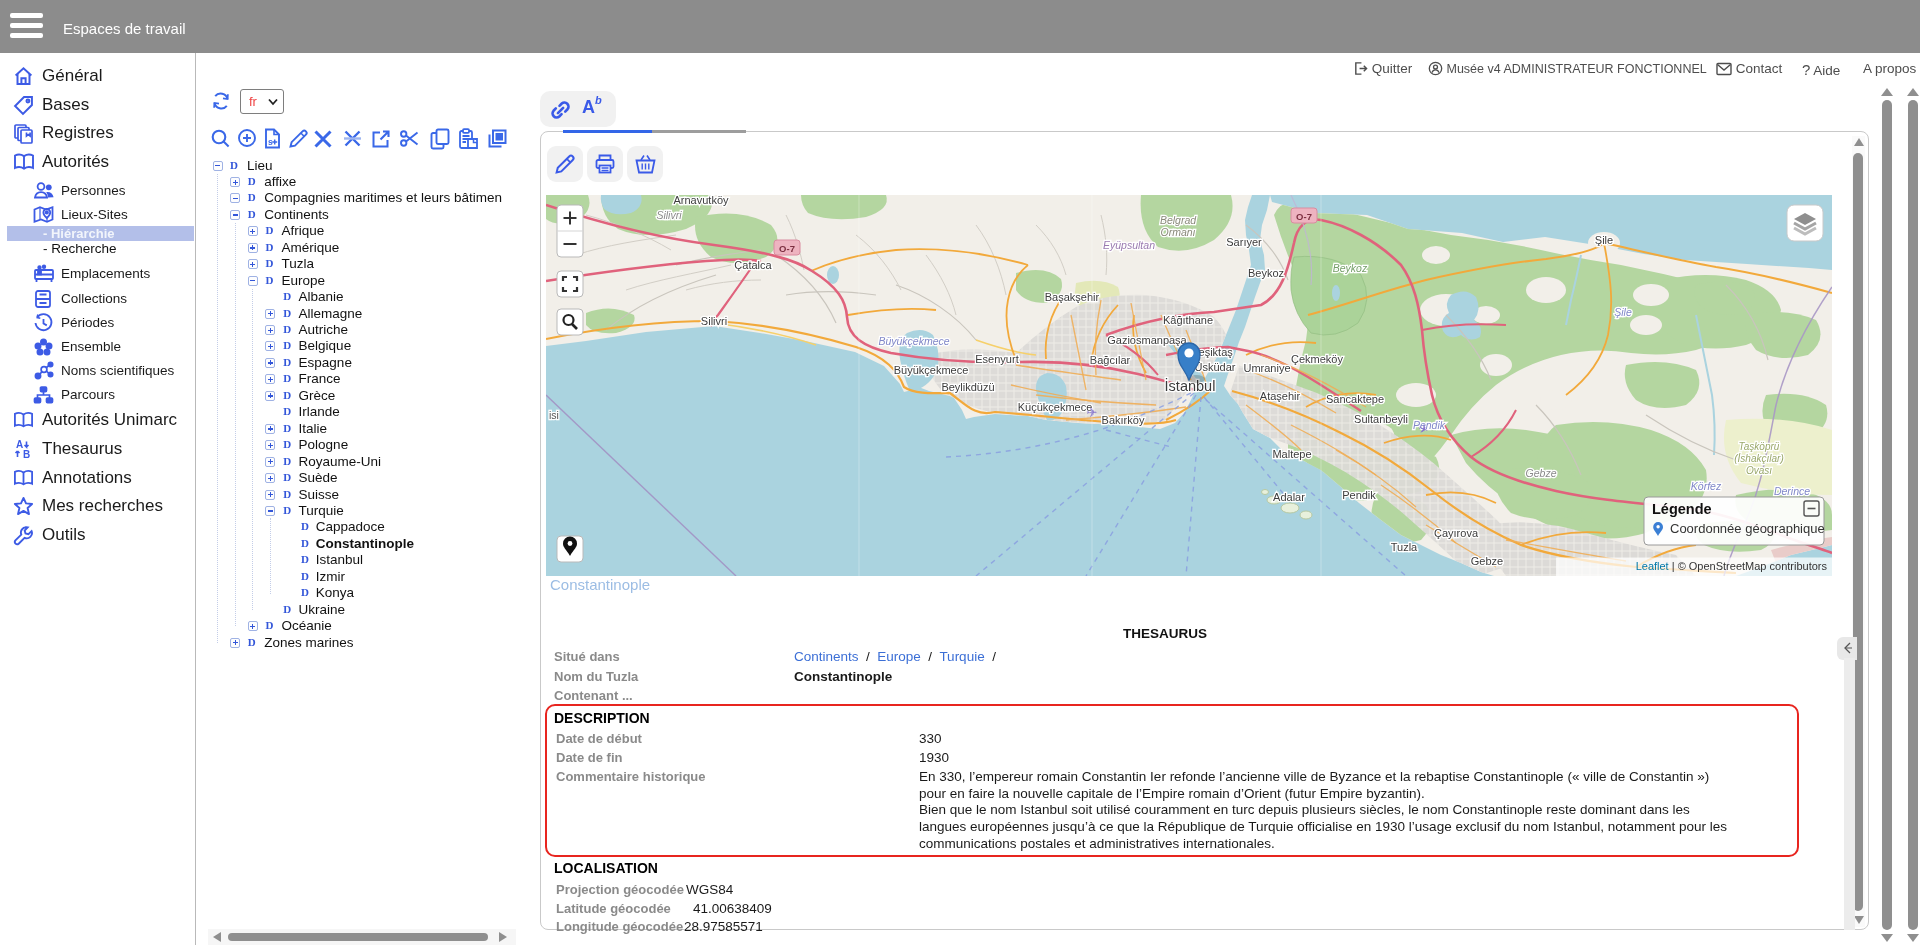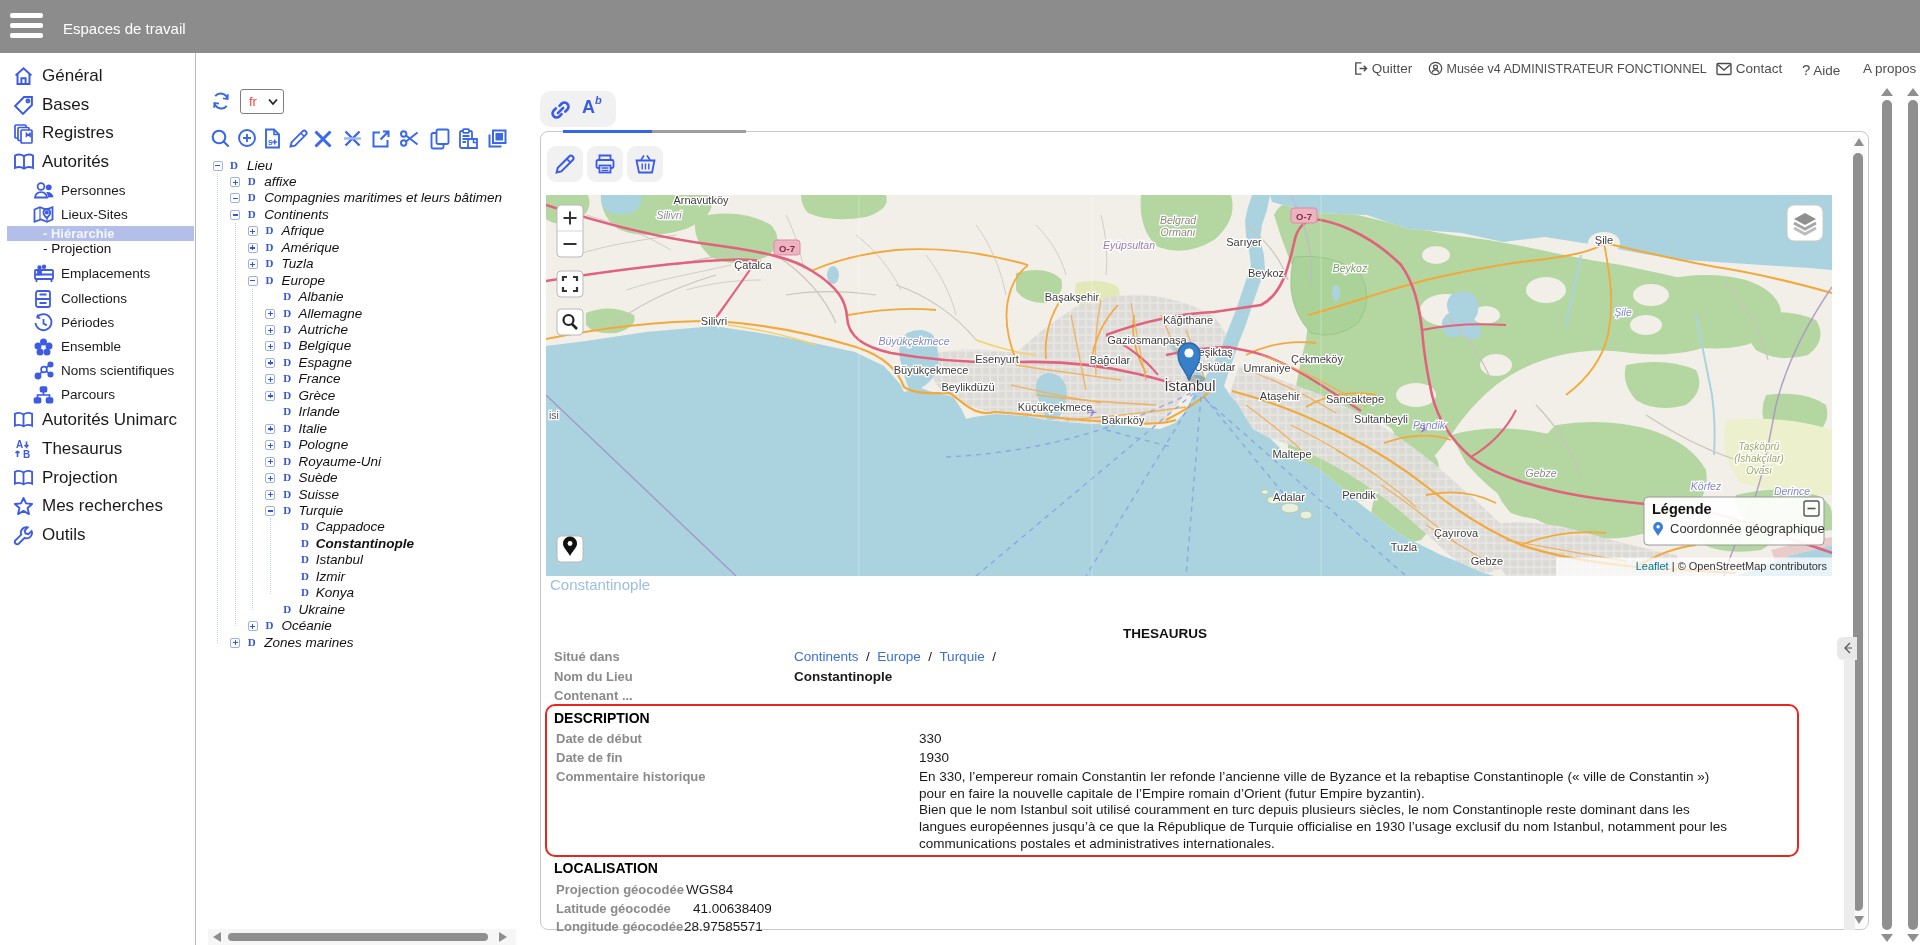--- a/index.html
+++ b/index.html
@@ -23,21 +23,21 @@
   .sb1 .lbl { position:absolute; left:29px; top:0px; white-space:nowrap; }
   .sb2 { position:absolute; left:33px; color:#1a1a1a; font-size:13.5px; }
   .sb2 .lbl { position:absolute; left:28px; top:2px; white-space:nowrap; }
   #hier { position:absolute; left:7px; top:173px; width:187px; height:15px; background:#b3bfe9; color:#f2f5fb; font-weight:bold; font-size:13px; line-height:15px; padding-left:36px; }
   #rech { position:absolute; left:43px; top:188px; width:150px; height:15px; color:#111; font-size:13.5px; line-height:15px; }
   
   #treepanel { position:absolute; left:196px; top:53px; width:340px; height:892px; background:#fff; }
   #tree { position:absolute; left:0; top:0; font-size:13.5px; color:#111; }
   .trow { position:absolute; height:16px; white-space:nowrap; }
   .trow .d { position:absolute; top:1px; font-size:11px; font-weight:bold; color:#3356d9; font-family:"Liberation Serif",serif; }
-  .trow .t { position:absolute; top:0px;font-style:italic; }
+  .trow .t { position:absolute; top:0px; }
   .eb { position:absolute; top:3px; width:10px; height:10px; border:1px solid #9fb2e4; border-radius:2px; background:#fdfdfe; }
   .eb:before { content:""; position:absolute; left:1.5px; top:3.5px; width:5px; height:1.4px; background:#3356d9; }
   .eb.p:after { content:""; position:absolute; left:3.5px; top:1.5px; width:1.4px; height:5px; background:#3356d9; }
   
   #hscroll { position:absolute; left:12px; top:876px; width:308px; height:16px; background:#f6f6f6; }
   #hthumb { position:absolute; background:#8f8f8f; border-radius:5px; }
   .harr { position:absolute; top:3px; width:0; height:0; border-top:5px solid transparent; border-bottom:5px solid transparent; }
   
   #tabs { position:absolute; left:540px; top:91px; width:76px; height:36px; background:#f1f1f1; border-radius:10px; }
   
@@ -118,21 +118,21 @@
         <path d="M13.2 11.2 C16.5 10.4 19.8 12.4 20.6 16.2 L14.8 16.4 C14.9 14.3 14.3 12.5 13.2 11.2 Z" fill="#3d5be5" stroke="none"></path>
       </svg><span class="lbl">Personnes</span></div>
   <div class="sb2" style="top:152px"><svg width="22" height="20" viewBox="0 0 22 20" fill="none" stroke="#3d5be5" stroke-width="1.8">
         <path d="M1.5 4.5 L7 2.2 L13 4.5 L19.5 2.2 V14.5 L14 16.8 L8 14.5 L1.5 16.8 Z"></path>
         <path d="M7 2.5 V14.3 M14 4.7 V16.5" stroke-width="1.2"></path>
         <path d="M13.8 4 a3.4 3.4 0 0 1 3.4 3.4 c0 2.4 -3.4 5.6 -3.4 5.6 s-3.4 -3.2 -3.4 -5.6 a3.4 3.4 0 0 1 3.4 -3.4 Z" fill="#fff"></path>
         <circle cx="13.8" cy="7.4" r="1.2" fill="#3d5be5"></circle>
       </svg><span class="lbl">Lieux-Sites</span></div>
 
   <div id="hier">- Hiérarchie</div>
-  <div id="rech">- Projection</div>
+  <div id="rech">- Recherche</div>
 
   <div class="sb2" style="top:211px"><svg width="22" height="20" viewBox="0 0 22 20" fill="none" stroke="#3d5be5" stroke-width="1.8">
         <rect x="2" y="6" width="18" height="9" rx="1"></rect>
         <path d="M2 10.5 H20 M3.5 15 V18 M18.5 15 V18"></path>
         <circle cx="6.5" cy="3.5" r="1.3" fill="#3d5be5"></circle>
         <circle cx="11" cy="2.8" r="1.3" fill="#3d5be5"></circle>
         <rect x="5" y="7.6" width="3" height="2.9" fill="#3d5be5"></rect>
       </svg><span class="lbl">Emplacements</span></div>
   <div class="sb2" style="top:236px"><svg width="20" height="20" viewBox="0 0 20 20" fill="none" stroke="#3d5be5" stroke-width="1.8">
         <rect x="3" y="2" width="14" height="16" rx="2"></rect>
@@ -170,21 +170,21 @@
       </svg><span class="lbl">Autorités Unimarc</span></div>
   <div class="sb1" style="top:386px"><svg width="21" height="21" viewBox="0 0 21 21" fill="none">
         <text x="3" y="9" font-size="10" font-weight="bold" fill="#3d5be5" font-family="Liberation Sans">A</text>
         <text x="10" y="19" font-size="10" font-weight="bold" fill="#3d5be5" font-family="Liberation Sans">B</text>
         <path d="M13.5 2.5 V8 l-2-2 M13.5 8 l2-2" stroke="#3d5be5" stroke-width="1.6" fill="none"></path>
         <path d="M4.5 12 V18 M4.5 12 l-2 2 M4.5 12 l2 2" stroke="#3d5be5" stroke-width="1.6" fill="none"></path>
       </svg><span class="lbl">Thesaurus</span></div>
   <div class="sb1" style="top:415px"><svg width="21" height="21" viewBox="0 0 22 20" fill="none" stroke="#3d5be5" stroke-width="1.9">
         <path d="M2 3 C5 1.6 8.2 1.8 11 3.6 C13.8 1.8 17 1.6 20 3 V15.5 C17 14.1 13.8 14.3 11 16.1 C8.2 14.3 5 14.1 2 15.5 Z"></path>
         <path d="M11 3.6 V16.1"></path>
-      </svg><span class="lbl">Projection</span></div>
+      </svg><span class="lbl">Annotations</span></div>
   <div class="sb1" style="top:443px"><svg width="21" height="21" viewBox="0 0 20 20" fill="none" stroke="#3d5be5" stroke-width="1.8">
         <path d="M10 1.8 L12.4 7 L18.2 7.6 L13.9 11.4 L15.2 17.2 L10 14.2 L4.8 17.2 L6.1 11.4 L1.8 7.6 L7.6 7 Z" stroke-linejoin="round"></path>
       </svg><span class="lbl">Mes recherches</span></div>
   <div class="sb1" style="top:472px"><svg width="21" height="21" viewBox="0 0 20 20" fill="none" stroke="#3d5be5" stroke-width="1.8">
         <path d="M12.5 2.2 a5 5 0 0 0 -4.6 6.9 L2.3 14.7 a2.2 2.2 0 0 0 3.1 3.1 L11 12.2 a5 5 0 0 0 6.7 -6.4 l-3 3 -2.8 -0.8 -0.8 -2.8 3 -3 a5 5 0 0 0 -1.6 -0.2 Z"></path>
       </svg><span class="lbl">Outils</span></div>
 
 </div>
 <div id="sbline"></div>
 
@@ -669,21 +669,21 @@
 <path d="M313,0 V381 M546,0 V381 M775,0 V381" stroke="#ffffff" stroke-width="1" opacity="0.28"></path>
 <rect x="1010" y="362.5" width="276" height="18.5" fill="#ffffff" fill-opacity="0.72"></rect>
 <text x="1281" y="375" font-size="11" fill="#333" text-anchor="end" font-family="Liberation Sans"><tspan fill="#0078a8">Leaflet</tspan> | © OpenStreetMap contributors</text>
 </svg>
     </div>
 
   <div style="position:absolute;left:9px;top:444px;font-size:15px;color:#9cbde4">Constantinople</div>
   <div style="position:absolute;left:0;top:494px;width:1248px;text-align:center;font-size:13.5px;font-weight:bold;color:#111">THESAURUS</div>
   <div class="fieldlbl" style="left:13px;top:517px">Situé dans</div>
   <div class="fieldval" style="left:253px;top:517px"><a class="bc" href="#c">Continents</a> &nbsp;/&nbsp; <a class="bc" href="#e">Europe</a> &nbsp;/&nbsp; <a class="bc" href="#t">Turquie</a> &nbsp;/</div>
-  <div class="fieldlbl" style="left:13px;top:537px">Nom du Lieu</div>
+  <div class="fieldlbl" style="left:13px;top:537px">Nom du Tuzla</div>
   <div class="fieldval" style="left:253px;top:537px;font-weight:bold">Constantinople</div>
   <div class="fieldlbl" style="left:13px;top:556px">Contenant ...</div>
 
   <div style="position:absolute;left:4px;top:572px;width:1254px;height:153px;border:2.5px solid #e8251f;border-radius:10px"></div>
   <div class="seclbl" style="left:13px;top:578px;color:#000">DESCRIPTION</div>
   <div class="fieldlbl" style="left:15px;top:599px">Date de début</div>
   <div class="fieldval" style="left:378px;top:599px">330</div>
   <div class="fieldlbl" style="left:15px;top:618px">Date de fin</div>
   <div class="fieldval" style="left:378px;top:618px">1930</div>
   <div class="fieldlbl" style="left:15px;top:637px">Commentaire historique</div>

